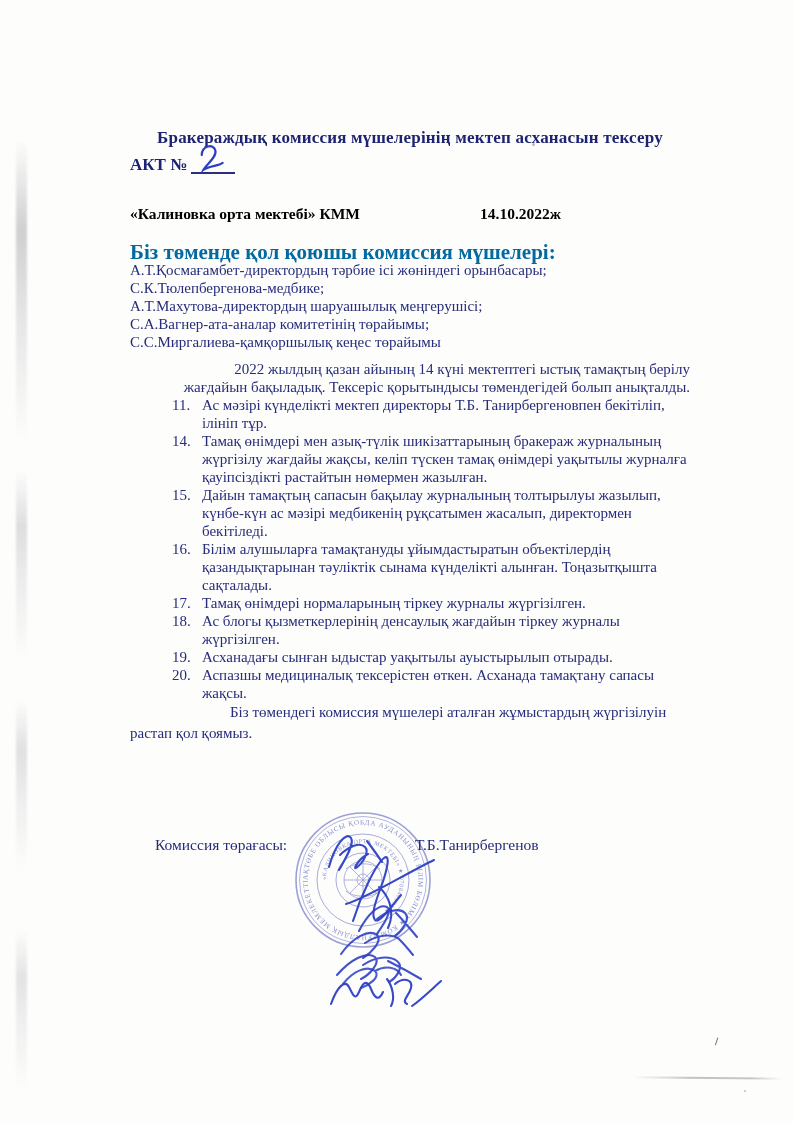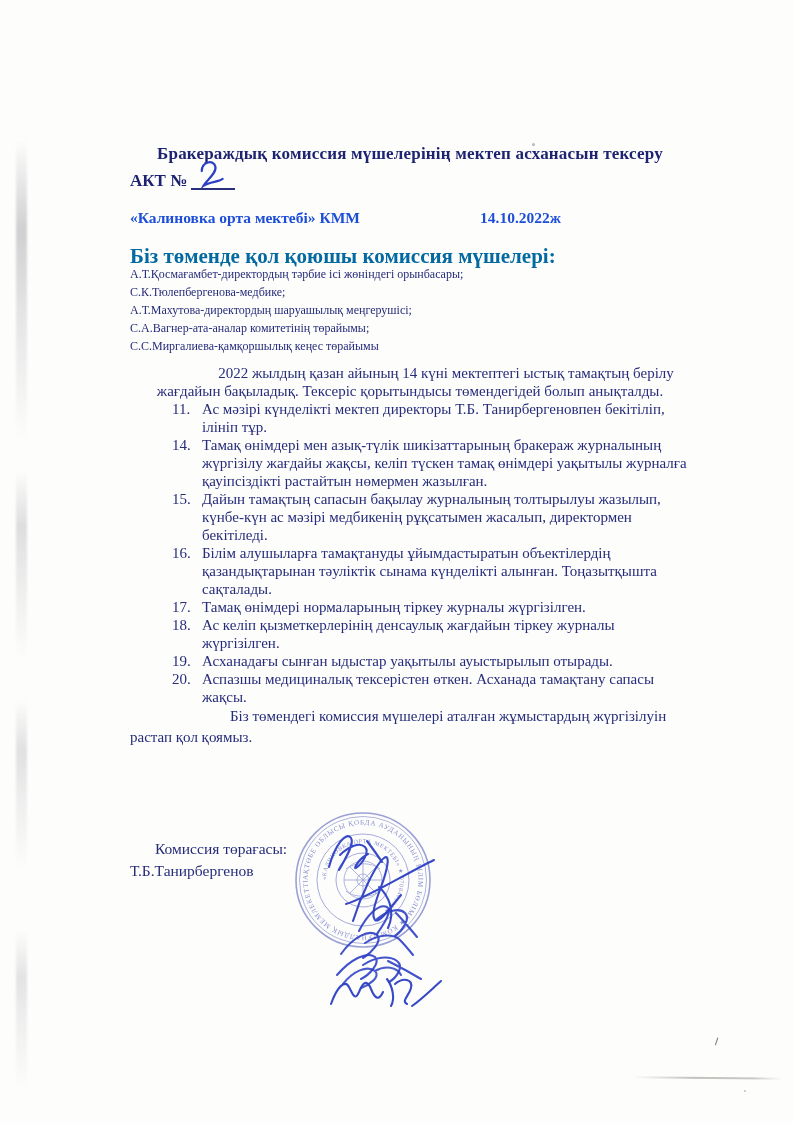--- a/index.html
+++ b/index.html
@@ -10,21 +10,21 @@
     overflow:hidden;
   }
   .page{
     position:relative;
     width:793px;height:1123px;
     background:#fdfdfc;
     color:#262c7a;
   }
   .content{
     position:absolute;
-    left:0;top:16px;width:793px;
+    left:0;top:0;width:793px;
     padding:0 103px 0 130px;
     box-sizing:border-box;
   }
   
   .title{
     margin-top:126px;
     text-align:center;
     font-weight:bold;
     font-size:17px;
     line-height:24px;
@@ -41,63 +41,63 @@
     display:inline-block;
     position:relative;
     width:44px;height:20px;
     border-bottom:2px solid #2a2f7e;
     vertical-align:-4px;
     margin-left:4px;
   }
   .act-num-box svg{position:absolute;left:4px;top:-12px;}
   
   .school-row{
-    margin-top:18px;
+    margin-top:30px;
     display:flex;
     font-weight:bold;
     font-size:15.5px;
-    color:#1d4ed8;
+    color:#000000;
   }
   .school-name{width:350px;}
   
   .intro{
     margin-top:20px;
     font-weight:bold;
     font-size:21px;
     color:#0369a1;
     line-height:18px;
   }
   .member-line{
-    font-size:12px;
+    font-size:15px;
     line-height:18px;
   }
   
   .para{
     margin:9px 0 0 0;
     width:560px;
     font-size:15px;
     line-height:18px;
     text-indent:72px;
-    text-align:center;
+    text-align:right;
   }
   
   .findings{margin-left:42px;}
   .finding{display:flex;font-size:15px;line-height:18px;}
   .f-num{flex:none;width:30px;}
   .f-text{width:490px;}
   .closing{
     margin:0;
     width:560px;
     font-size:15px;
     line-height:21px;
     text-indent:100px;
   }
   
   .sig-block{margin-top:90px;position:relative;z-index:2;}
-  .sig-row{display:flex;font-size:15.5px;line-height:22px;flex-direction:column;}
+  .sig-row{display:flex;font-size:15.5px;line-height:22px;}
   .sig-label{flex:none;margin-left:25px;width:260px;}
   .sig-name{white-space:nowrap;}
   .sig-members{margin-top:13px;}
   .sig-names div{line-height:22px;}
   
   .stamp-layer{position:absolute;left:283px;top:803px;z-index:1;}
   .ink-layer{position:absolute;left:283px;top:803px;z-index:3;pointer-events:none;}
   
   .edge-streak{
     position:absolute;left:16px;width:11px;z-index:0;
@@ -198,21 +198,21 @@
       <div class="finding">
         <span class="f-num">16.</span>
         <span class="f-text">Білім алушыларға  тамақтануды ұйымдастыратын объектілердің қазандықтарынан тәуліктік сынама күнделікті алынған. Тоңазытқышта сақталады.</span>
       </div>
       <div class="finding">
         <span class="f-num">17.</span>
         <span class="f-text">Тамақ өнімдері нормаларының тіркеу журналы жүргізілген.</span>
       </div>
       <div class="finding">
         <span class="f-num">18.</span>
-        <span class="f-text">Ас келіп қызметкерлерінің денсаулық жағдайын тіркеу журналы жүргізілген.</span>
+        <span class="f-text">Ас блогы қызметкерлерінің денсаулық жағдайын тіркеу журналы жүргізілген.</span>
       </div>
       <div class="finding">
         <span class="f-num">19.</span>
         <span class="f-text">Асханадағы сынған ыдыстар уақытылы ауыстырылып отырады.</span>
       </div>
       <div class="finding">
         <span class="f-num">20.</span>
         <span class="f-text">Аспазшы медициналық тексерістен өткен. Асханада тамақтану сапасы жақсы.</span>
       </div>
     </div>

